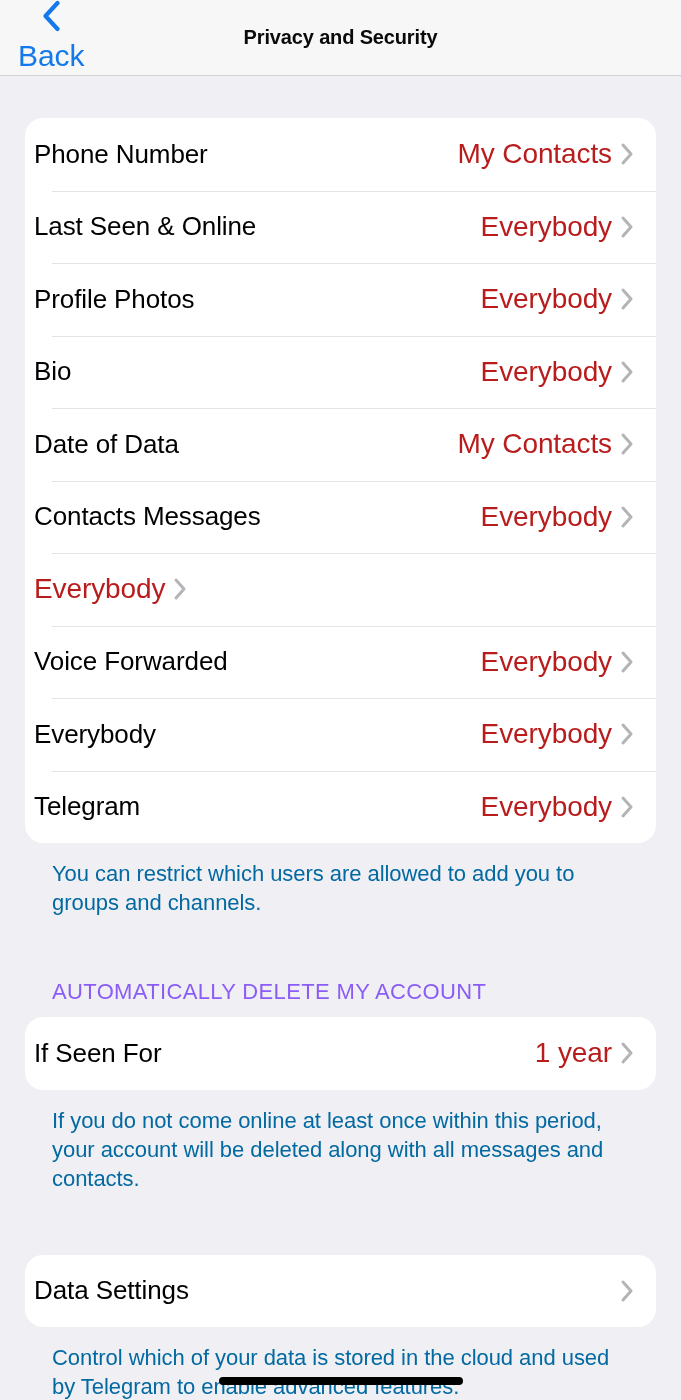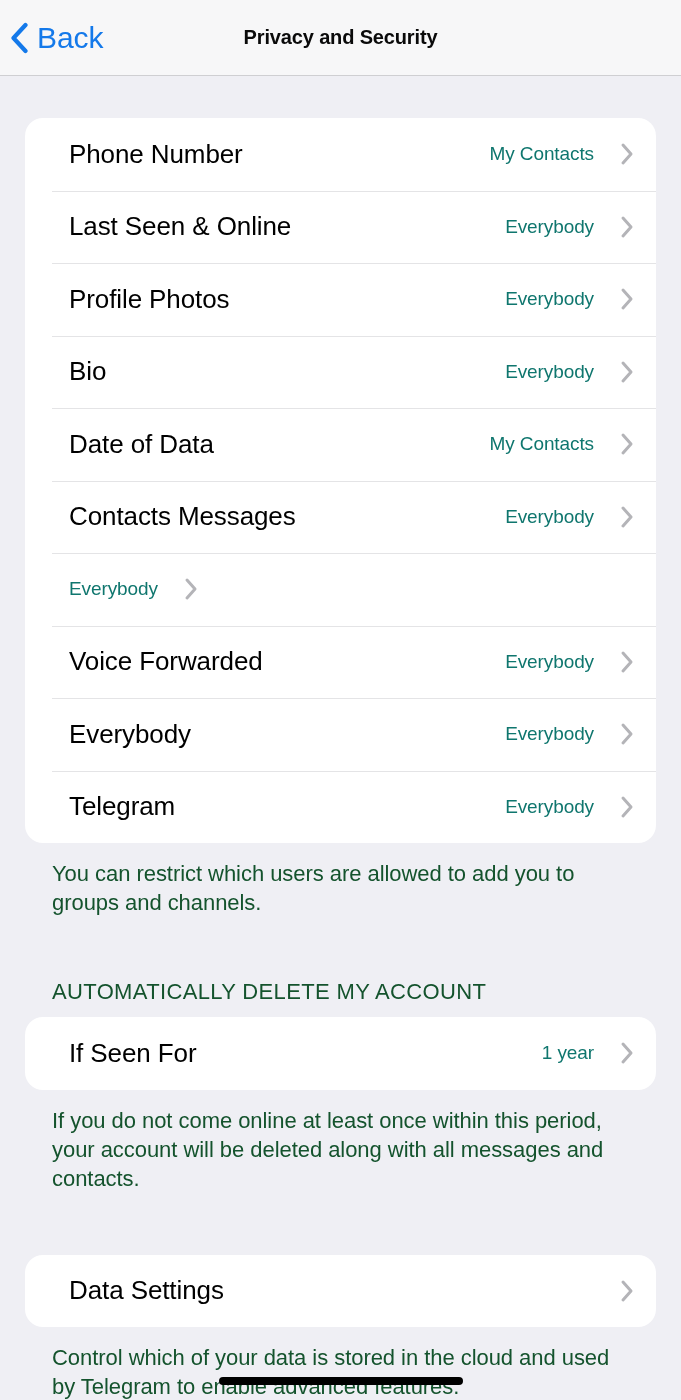--- a/index.html
+++ b/index.html
@@ -29,30 +29,31 @@
     position: absolute;
     top: 0; left: 0;
     width: 681px;
     height: 76px;
     background: #F7F7F8;
     border-bottom: 1px solid #CFCFD2;
   }
 
   .nav-back {
     position: absolute;
-    left: 4px;
+    left: 12px;
     top: 0;
     height: 75px;
     display: flex;
     align-items: center;
     gap: 9px;
     padding: 0 6px;
     cursor: pointer;
     background: none;
     border: none;
+    flex-direction: column;
   }
 
   .back-chevron {
     display: block;
     width: 18px;
     height: 32px;
     flex: 0 0 auto;
   }
 
   .nav-back-label {
@@ -92,21 +93,21 @@
     background: #FFFFFF;
     border-radius: 18px;
     overflow: hidden;
   }
 
   .row {
     position: relative;
     display: flex;
     align-items: center;
     height: 72.5px;
-    padding: 0 22px 0 44px;
+    padding: 0 22px 0 9px;
     cursor: pointer;
   }
 
   .row + .row::before {
     content: "";
     position: absolute;
     top: 0;
     left: 27px;
     right: 0;
     height: 1px;
@@ -115,48 +116,48 @@
 
   .row-title {
     font-size: 26px;
     color: #000000;
     letter-spacing: -0.1px;
     white-space: nowrap;
     flex: 1 1 auto;
   }
 
   .row-value {
-    font-size: 19px;
-    color: #0f766e;
+    font-size: 28px;
+    color: #b91c1c;
     letter-spacing: -0.1px;
     white-space: nowrap;
-    margin-right: 26px;
+    margin-right: 8px;
   }
 
   .row-chevron {
     display: block;
     width: 14px;
     height: 24px;
     flex: 0 0 auto;
   }
 
   
   .footnote {
     margin: 16px 44px 0 52px;
     font-size: 22px;
     line-height: 29px;
-    color: #14532d;
+    color: #0369a1;
     letter-spacing: -0.05px;
   }
 
   .section-header {
     margin: 0 52px 12px 52px;
     font-size: 22px;
     line-height: 26px;
-    color: #14532d;
+    color: #8b5cf6;
     letter-spacing: 0.35px;
   }
 
   .gap-lg { height: 62px; }
   .gap-md { height: 42px; }
 
   
   .home-indicator {
     position: absolute;
     left: 50%;

